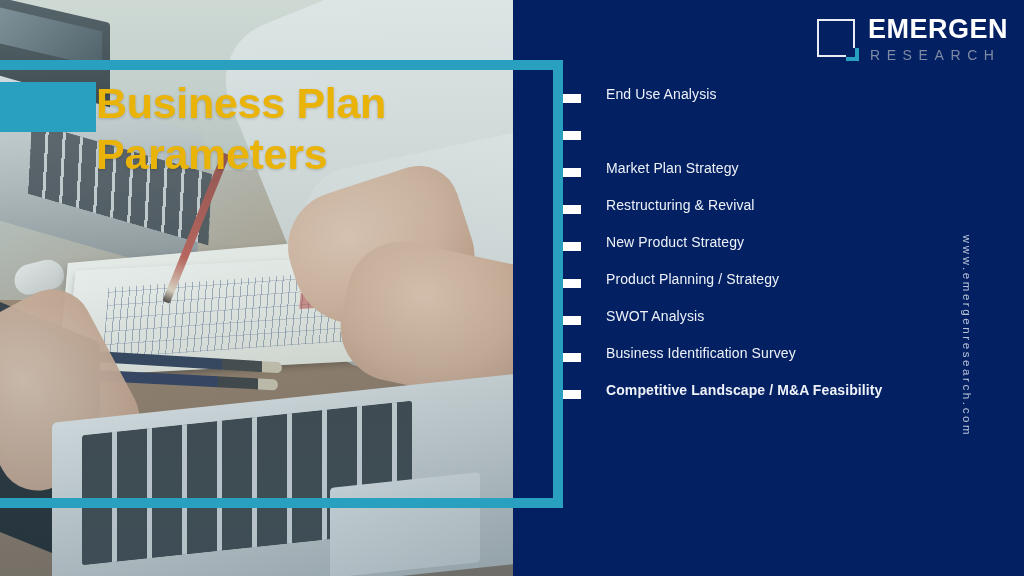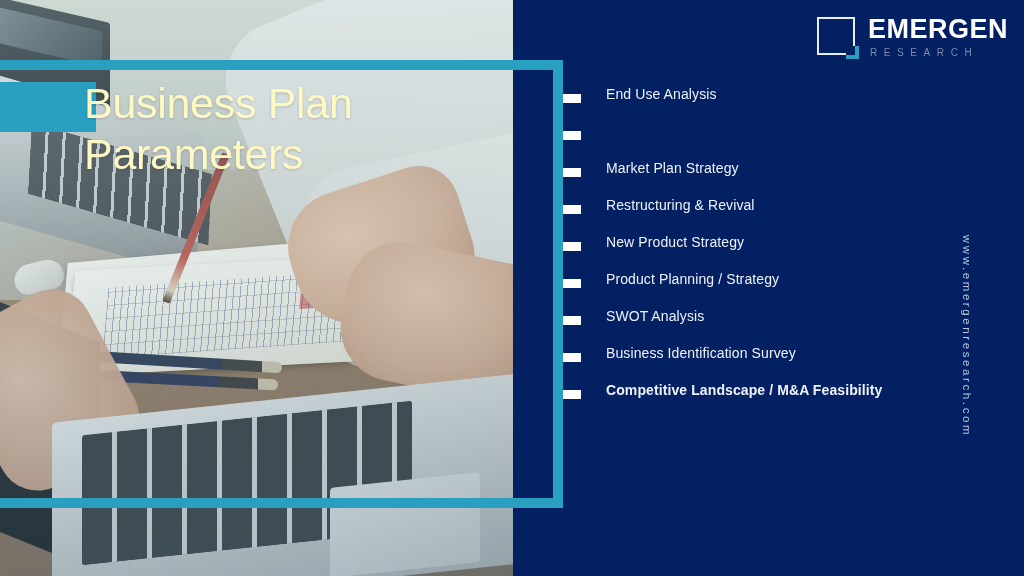--- a/index.html
+++ b/index.html
@@ -203,26 +203,26 @@
     background:#2aa0c0;
   }
   .title-accent {
     position:absolute; left:0; top:82px; width:96px; height:50px;
     background:#2aa0c0;
   }
 
   
   .title {
     position:absolute;
-    left:84px; top:78px;
+    left:96px; top:78px;
     width:420px;
     font-size:43px;
-    font-weight:normal;
+    font-weight:bold;
     line-height:1.18;
-    color:#fef9c3;
+    color:#eab308;
     letter-spacing:-0.3px;
     text-shadow:0 1px 3px rgba(0,0,0,.18);
   }
 
   
   .right-panel {
     position:absolute; left:513px; top:0; width:511px; height:576px;
     background:#032063;
   }
 
@@ -244,21 +244,21 @@
   }
   .logo-mark .notch {
     position:absolute; right:2px; bottom:2px; width:9px; height:9px;
     background:#032063;
   }
   .logo-text { display:flex; flex-direction:column; line-height:1; }
   .logo-name {
     font-size:27px; font-weight:bold; color:#ffffff; letter-spacing:.5px;
   }
   .logo-sub {
-    font-size:10px; color:#7f8aa5; letter-spacing:6.6px;
+    font-size:14px; color:#7f8aa5; letter-spacing:6.6px;
     margin-top:5px; padding-left:2px;
   }
 
   
   .list {
     position:absolute; left:45px; top:86px; width:420px;
   }
   .list-item {
     position:relative;
     display:flex;

